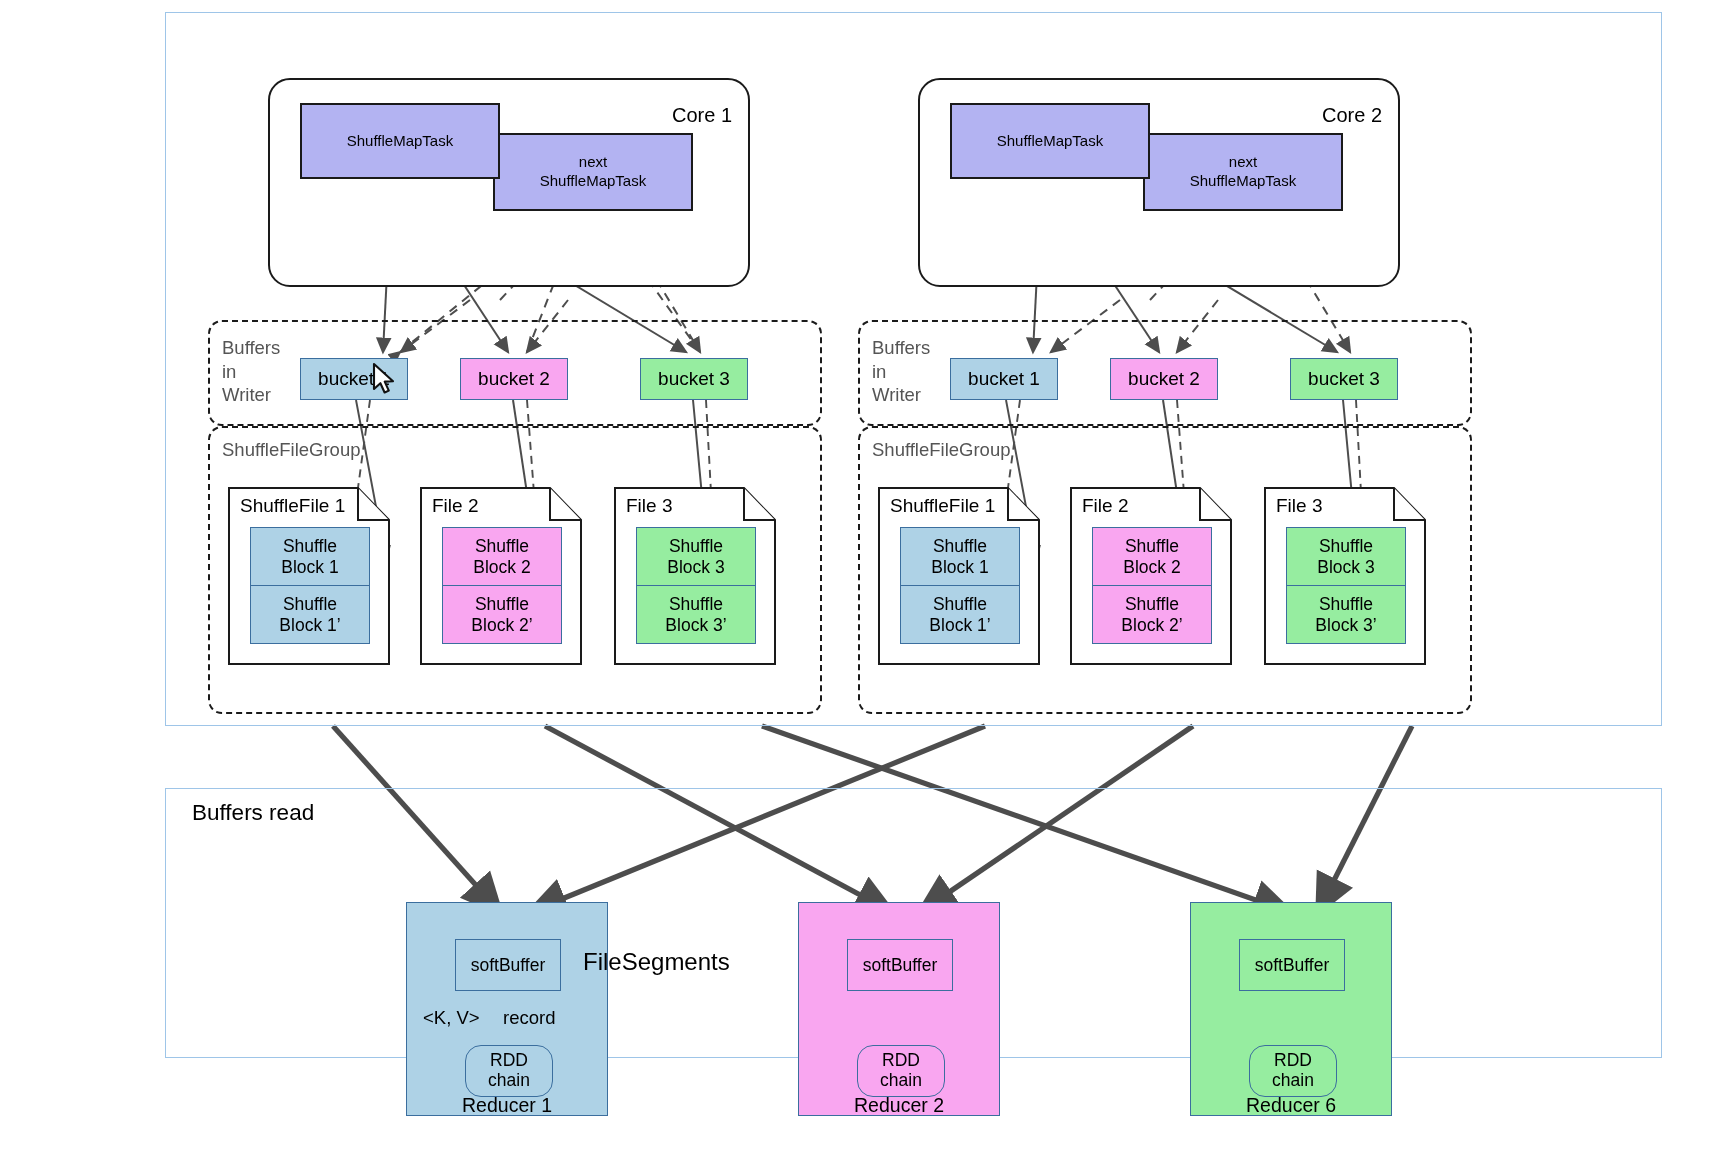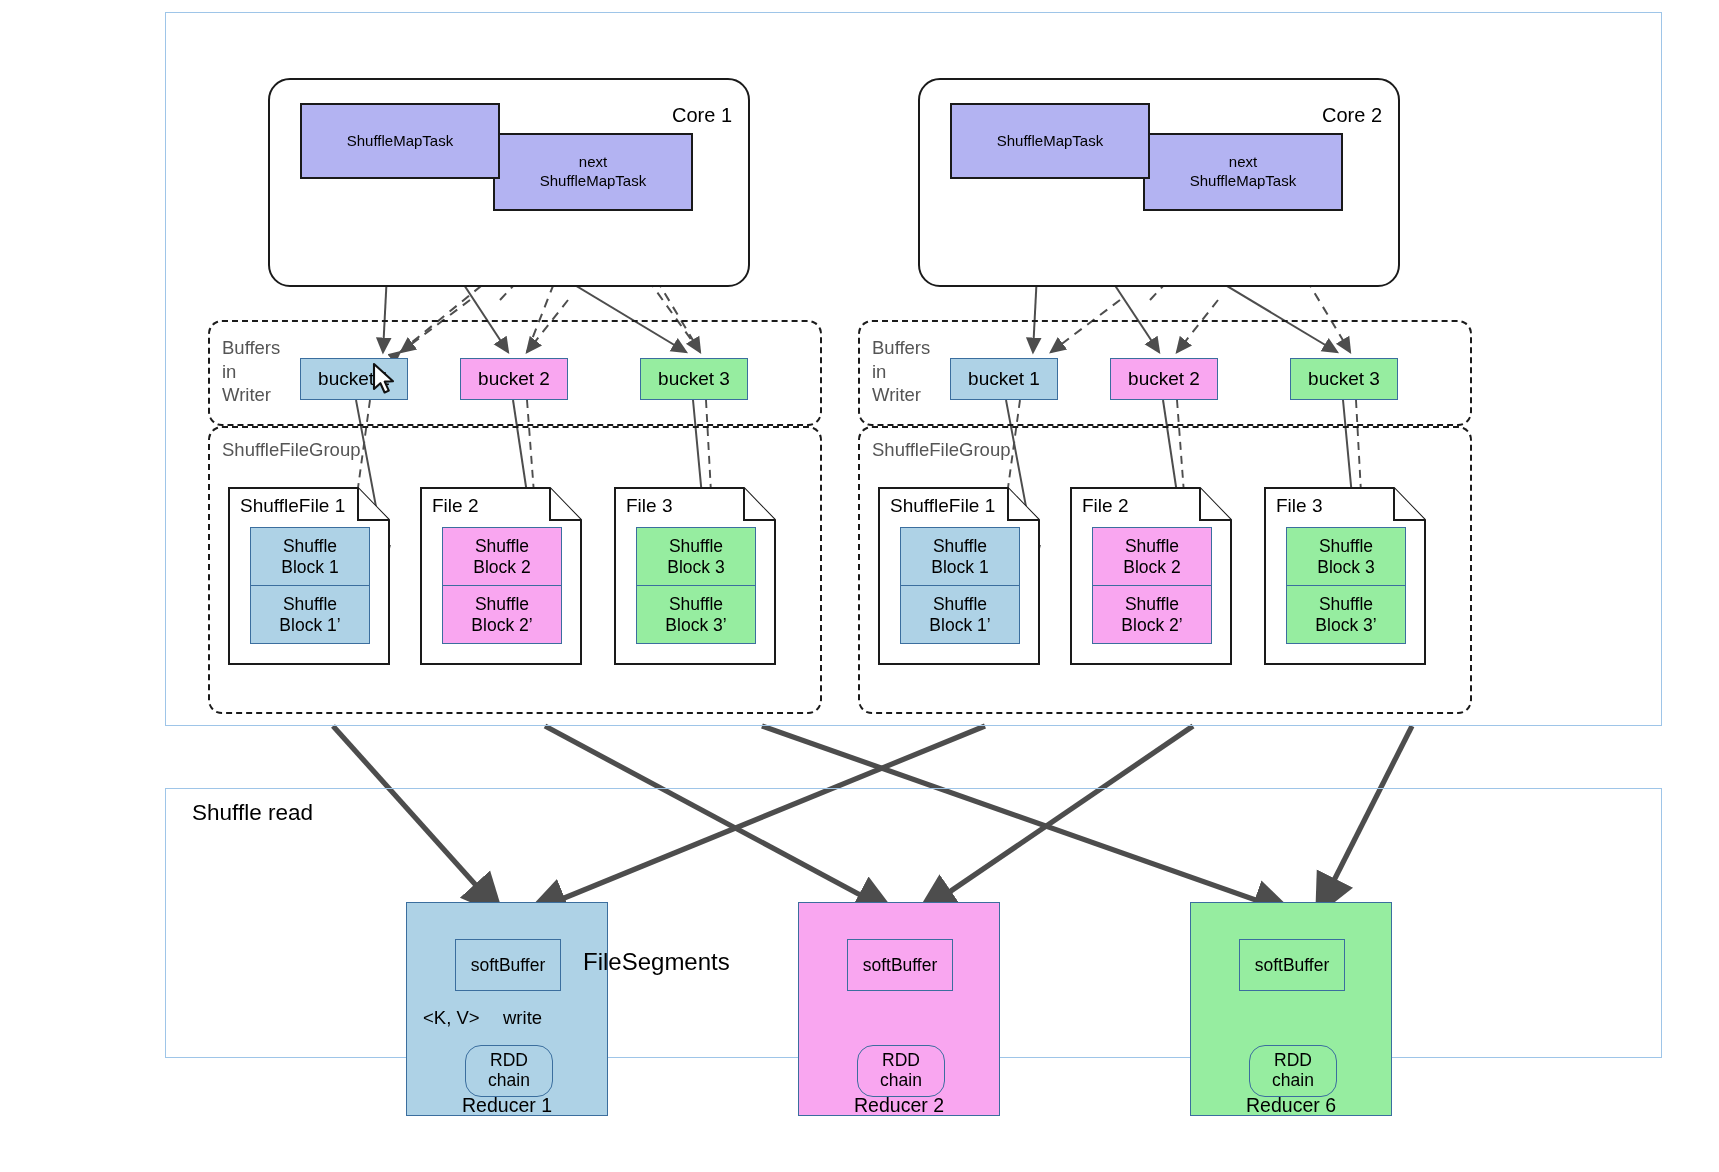--- a/index.html
+++ b/index.html
@@ -287,26 +287,26 @@
     <div class="file-label">File 3</div>
     <div class="blockstack">
       <div class="blk top c-green" style="white-space: pre-line; background: rgb(150, 237, 160);">Shuffle
 Block 3</div>
       <div class="blk c-green" style="white-space: pre-line; background: rgb(150, 237, 160);">Shuffle
 Block 3’</div>
     </div>
   </div>
 
   <div class="panel" id="panel-read" style="border-color: rgb(158, 197, 232);"></div>
-  <div class="panel-title" id="title-read">Shuffle read</div>
+  <div class="panel-title" id="title-read">Buffers read</div>
 
   <div class="reducer c-blue" style="left: 406px; top: 902px; background: rgb(174, 210, 230);">
     <div class="softbuffer" style="background: rgb(174, 210, 230);">softBuffer</div>
     <div class="kv-label">&lt;K, V&gt;</div>
-    <div class="rec-label">write</div>
+    <div class="rec-label">record</div>
     <div class="rddchain" style="white-space: pre-line; background: rgb(174, 210, 230);">RDD
 chain</div>
     <div class="reducer-name">Reducer 1</div>
   </div>
   <div id="filesegments" style="left:583px;top:948px;">FileSegments</div>
 
   <div class="reducer c-pink" style="left: 798px; top: 902px; background: rgb(249, 166, 240);">
     <div class="softbuffer" style="background: rgb(249, 166, 240);">softBuffer</div>
     <div class="rddchain" style="white-space: pre-line; background: rgb(249, 166, 240);">RDD
 chain</div>

